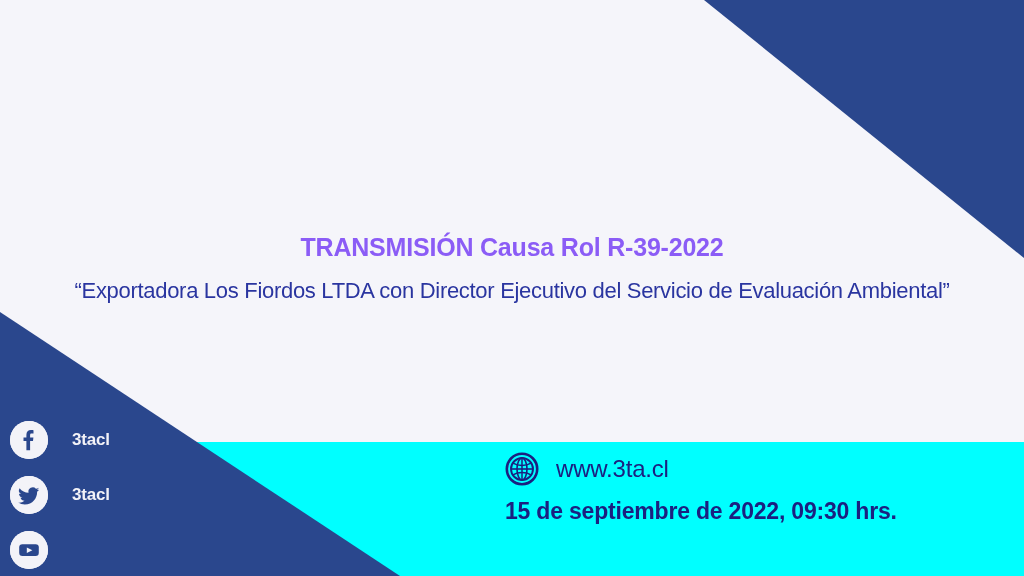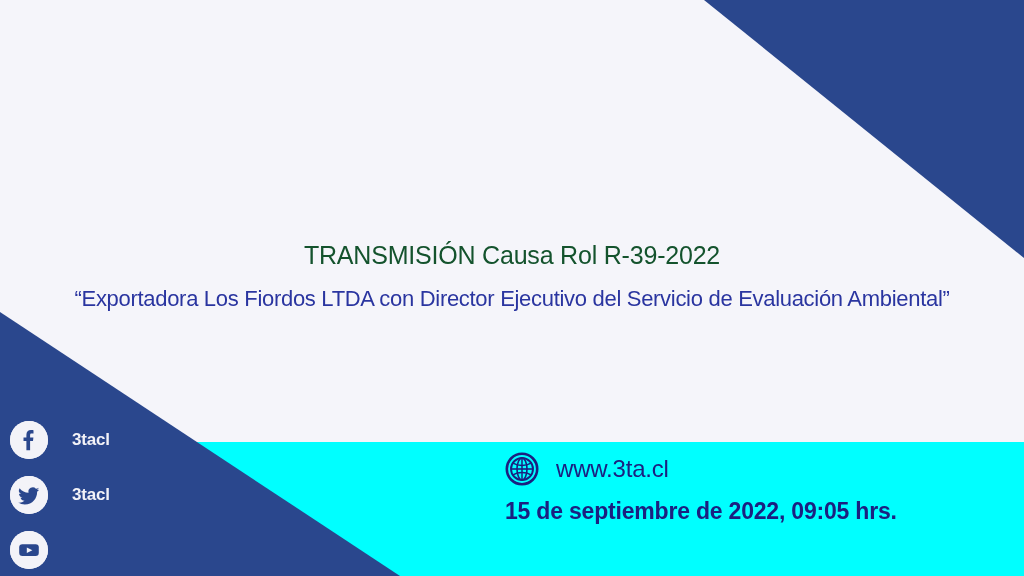--- a/index.html
+++ b/index.html
@@ -49,25 +49,25 @@
   
   .headline-block {
     position: absolute;
     left: 0;
     top: 228px;
     width: 1024px;
     text-align: center;
   }
   .title-main {
     font-size: 25px;
-    font-weight: normal;
-    color: #14532d;
+    font-weight: bold;
+    color: #8b5cf6;
     letter-spacing: -0.2px;
     line-height: 1.25;
-    margin: 12px;
+    margin: 4px;
   }
   .title-sub {
     font-size: 22px;
     font-weight: 400;
     color: #2a35a0;
     letter-spacing: -0.3px;
     line-height: 1.3;
     margin: 14px 0 16px 0;
     padding: 0 30px;
     white-space: nowrap;
@@ -190,16 +190,16 @@
           <circle cx="17" cy="17" r="11" fill="none" stroke="#1b2080" stroke-width="1.9"></circle>
           <ellipse cx="17" cy="17" rx="5" ry="11" fill="none" stroke="#1b2080" stroke-width="1.6"></ellipse>
           <line x1="6" y1="17" x2="28" y2="17" stroke="#1b2080" stroke-width="1.6"></line>
           <path d="M8 11.2c2.6 1.5 5.6 2.3 9 2.3s6.4-.8 9-2.3" fill="none" stroke="#1b2080" stroke-width="1.5"></path>
           <path d="M8 22.8c2.6-1.5 5.6-2.3 9-2.3s6.4.8 9 2.3" fill="none" stroke="#1b2080" stroke-width="1.5"></path>
           <line x1="17" y1="6" x2="17" y2="28" stroke="#1b2080" stroke-width="1.5"></line>
         </svg>
       </span>
       <span class="web-url">www.3ta.cl</span>
     </div>
-    <div class="date-line">15 de septiembre de 2022, 09:05 hrs.</div>
+    <div class="date-line">15 de septiembre de 2022, 09:30 hrs.</div>
   </div>
 
 </div>
 
 </body></html>

